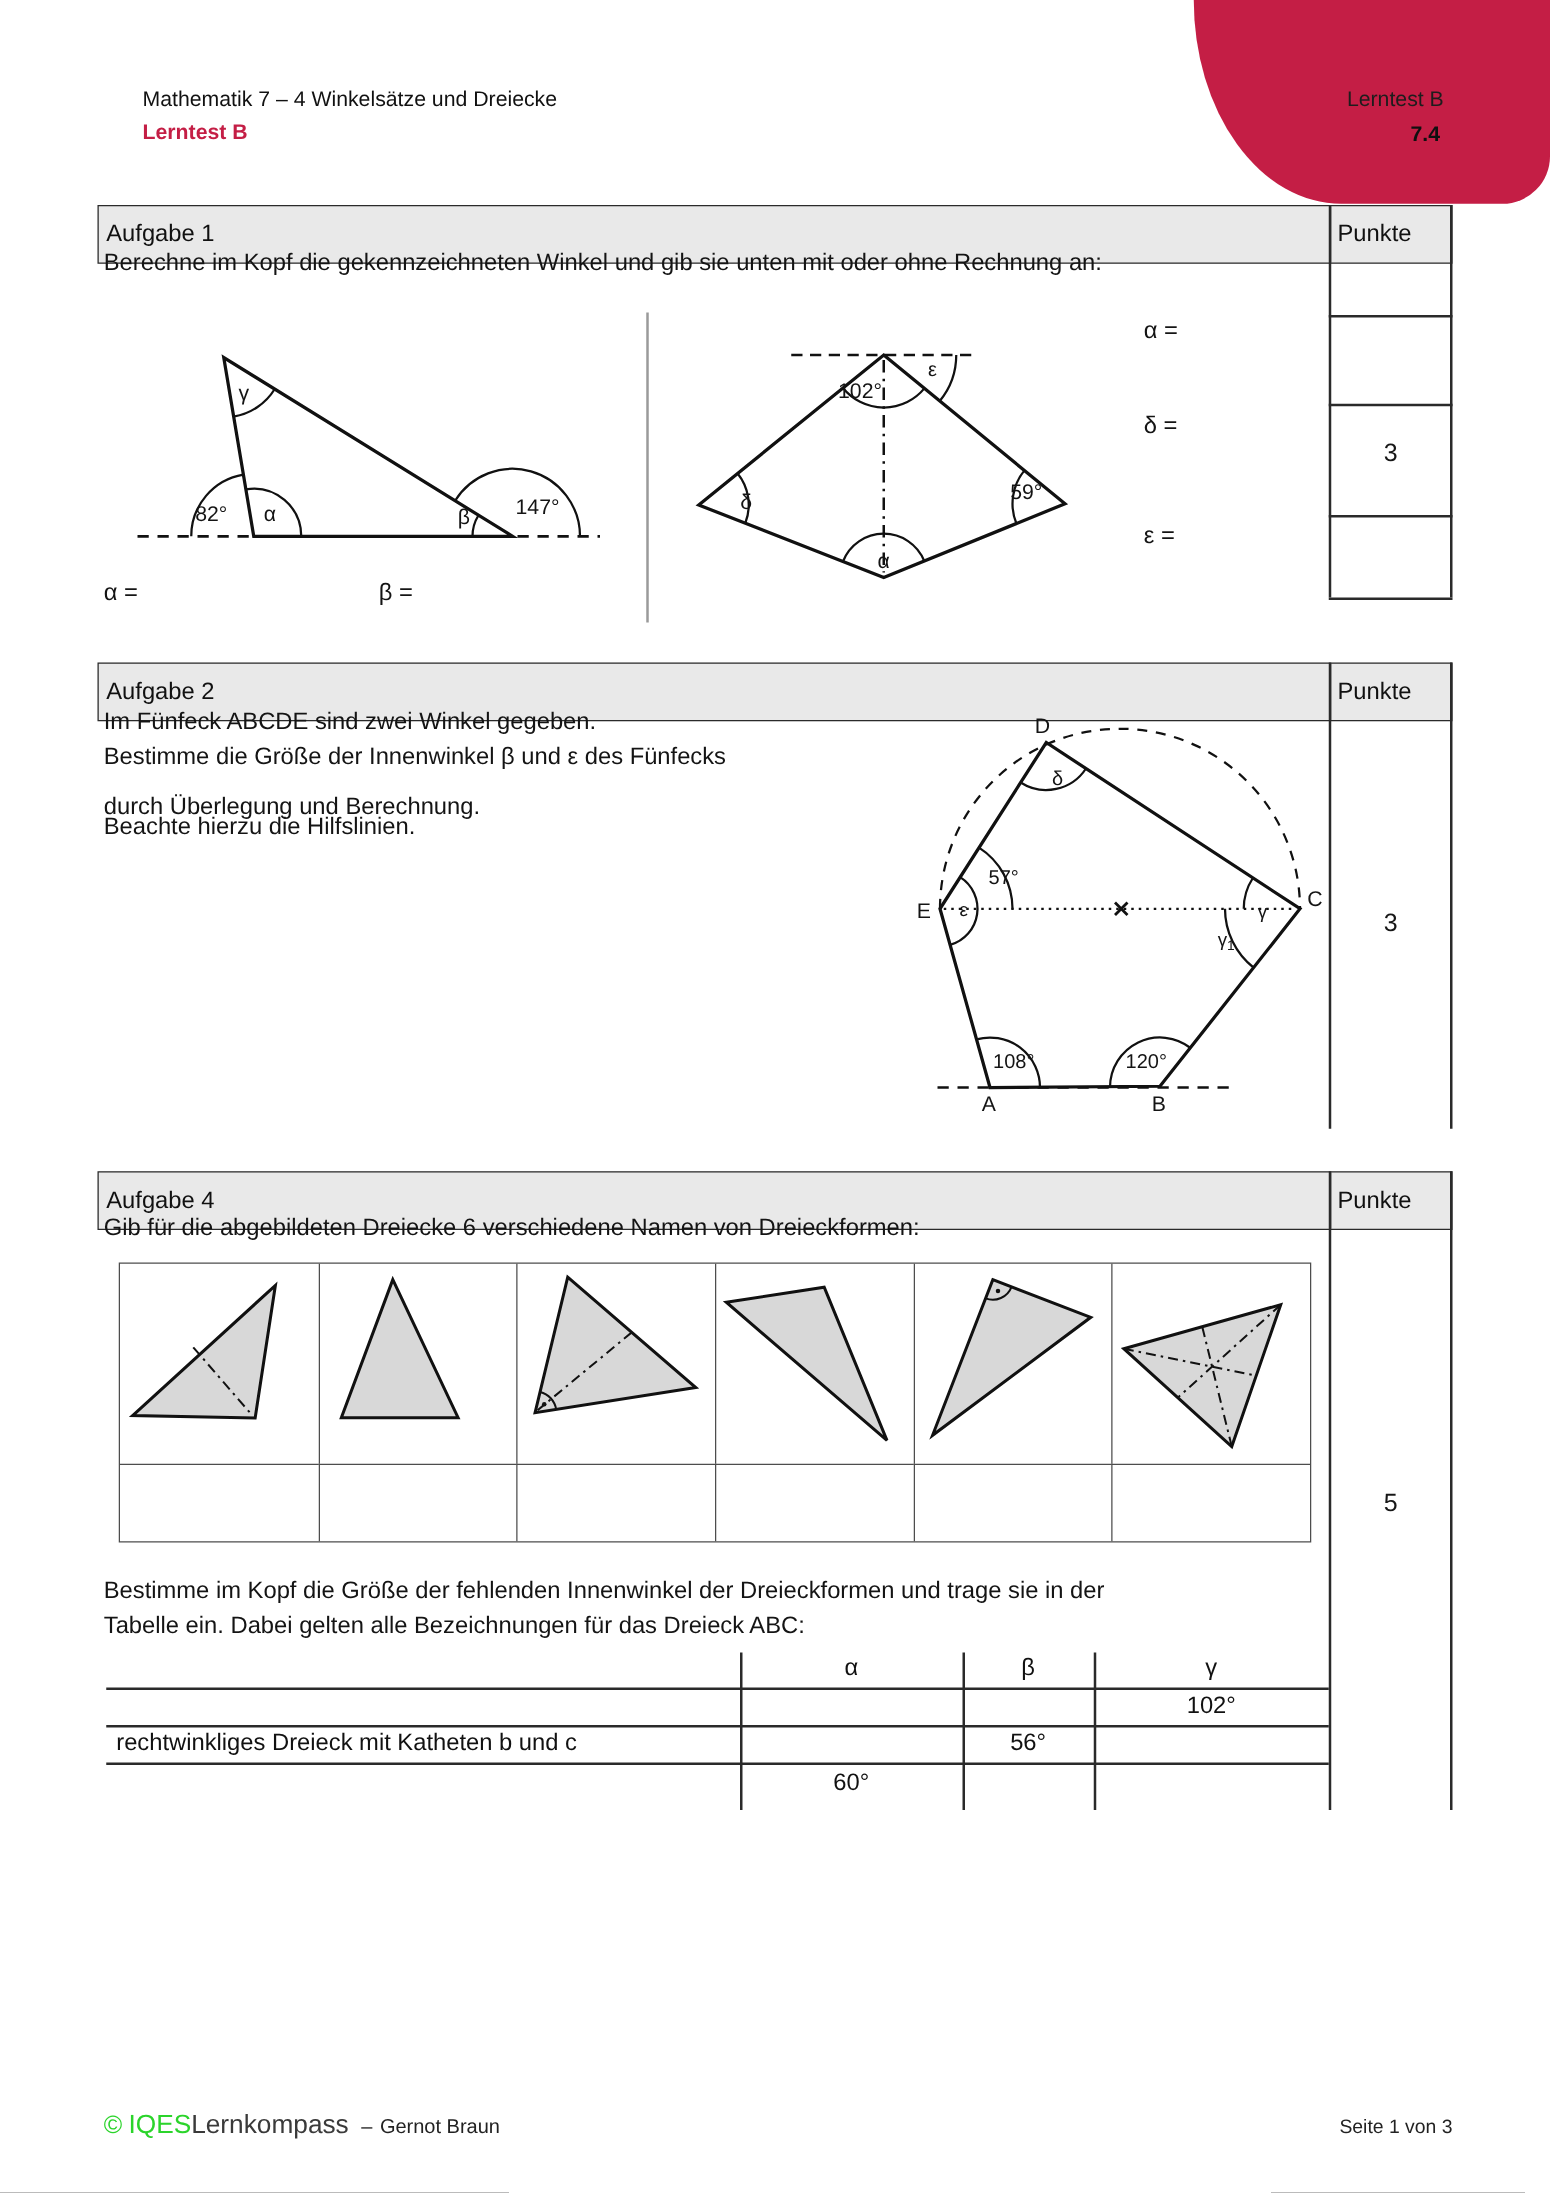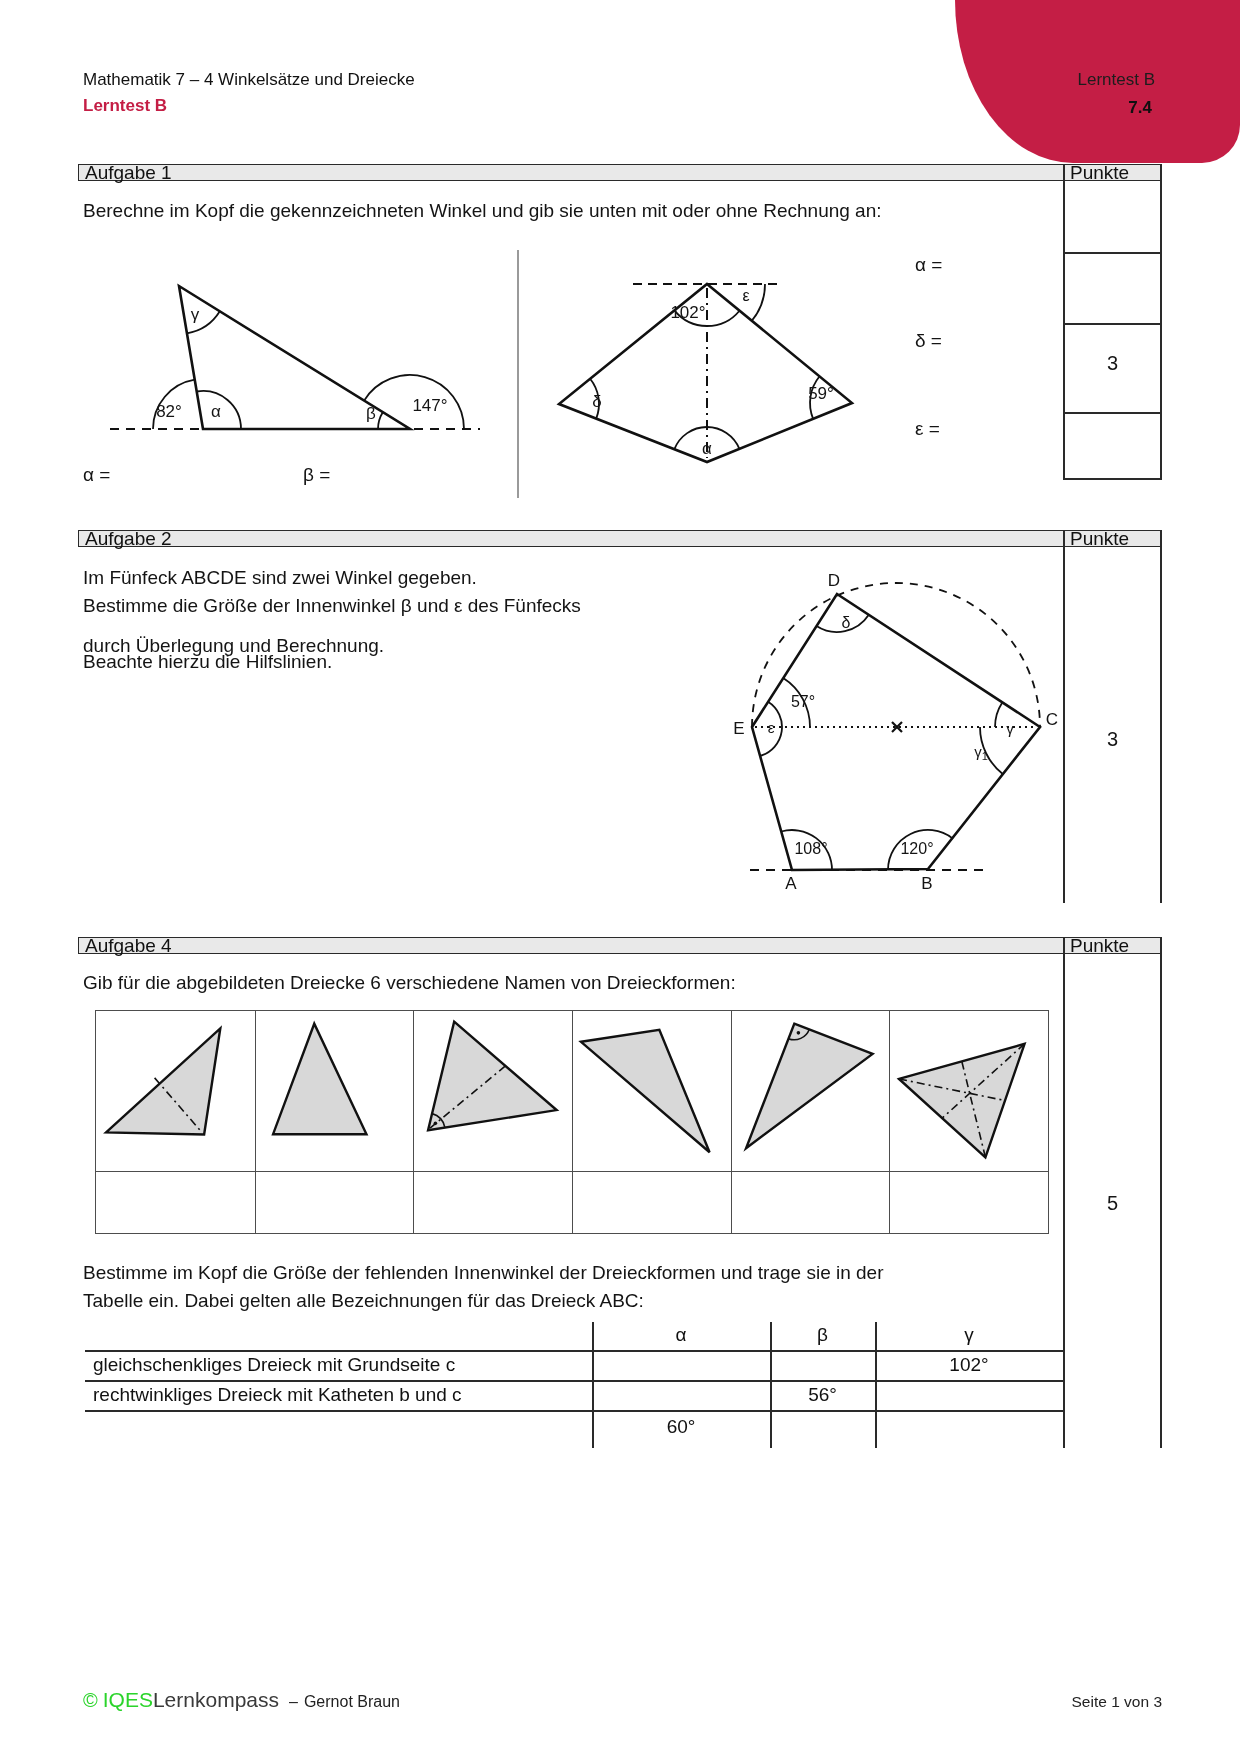--- a/index.html
+++ b/index.html
@@ -3,34 +3,34 @@
 <meta charset="utf-8">
 <style>
   html,body { margin:0; padding:0; background:#888; }
   .page {
     position:relative; width:1240px; height:1754px; background:#ffffff;
     font-family:"Liberation Sans","DejaVu Sans",sans-serif; color:#111;
     margin:0 auto; overflow:hidden;
   }
   .abs { position:absolute; }
   .txt { font-size:19px; color:#141414; white-space:nowrap; }
-  .small { font-size:17px; }
+  .small { font-size:17px;margin-left:31px; }
   
   .blob {
     position:absolute; top:0; left:955px; width:285px; height:163px;
     background:#C41E45;
     border-bottom-left-radius:118px 163px;
     border-bottom-right-radius:38px;
   }
   .blob-line1 { position:absolute; top:70px; right:85px; font-size:17px; color:#1d1d1d; }
   .blob-line2 { position:absolute; top:98px; right:88px; font-size:17px; font-weight:bold; color:#101010; }
   .hdr-red { color:#C41E45; font-weight:bold; }
   
   .task-header {
-    position:absolute; left:78px; width:1084px; height:17px;
+    position:absolute; left:78px; width:1084px; height:47px;
     background:#E9E9E9; border:1.6px solid #2a2a2a; box-sizing:border-box;
     display:flex; align-items:center;
   }
   .task-title { flex:1 1 auto; font-size:19px; padding-left:6px; }
   .task-points-cell {
     width:97px; height:100%; border-left:1.6px solid #2a2a2a;
     display:flex; align-items:center; box-sizing:border-box;
     font-size:19px; padding-left:5px;text-align:center;
   }
   .vline { position:absolute; width:1.6px; background:#2a2a2a; }
@@ -228,21 +228,20 @@
   <div class="atable">
     <div class="vline" style="left:507px; top:0; height:126px;"></div>
     <div class="vline" style="left:685px; top:0; height:126px;"></div>
     <div class="vline" style="left:790px; top:0; height:126px;"></div>
     <div class="hline" style="left:0; top:28px; width:978px;"></div>
     <div class="hline" style="left:0; top:58px; width:978px;"></div>
     <div class="hline" style="left:0; top:88px; width:978px;"></div>
     <div class="cell" style="left:507px; top:2px; width:178px; text-align:center;">α</div>
     <div class="cell" style="left:685px; top:2px; width:105px; text-align:center;">β</div>
     <div class="cell" style="left:790px; top:2px; width:188px; text-align:center;">γ</div>
-    <div class="cell" style="left:8px; top:32px; width:495px;">gleichschenkliges Dreieck mit Grundseite c</div>
     <div class="cell" style="left:507px; top:32px; width:178px; text-align:center;"></div>
     <div class="cell" style="left:685px; top:32px; width:105px; text-align:center;"></div>
     <div class="cell" style="left:790px; top:32px; width:188px; text-align:center;">102°</div>
     <div class="cell" style="left:8px; top:62px; width:495px;">rechtwinkliges Dreieck mit Katheten b und c</div>
     <div class="cell" style="left:507px; top:62px; width:178px; text-align:center;"></div>
     <div class="cell" style="left:685px; top:62px; width:105px; text-align:center;">56°</div>
     <div class="cell" style="left:790px; top:62px; width:188px; text-align:center;"></div>
     <div class="cell" style="left:507px; top:94px; width:178px; text-align:center;">60°</div>
     <div class="cell" style="left:685px; top:94px; width:105px; text-align:center;"></div>
     <div class="cell" style="left:790px; top:94px; width:188px; text-align:center;"></div>

